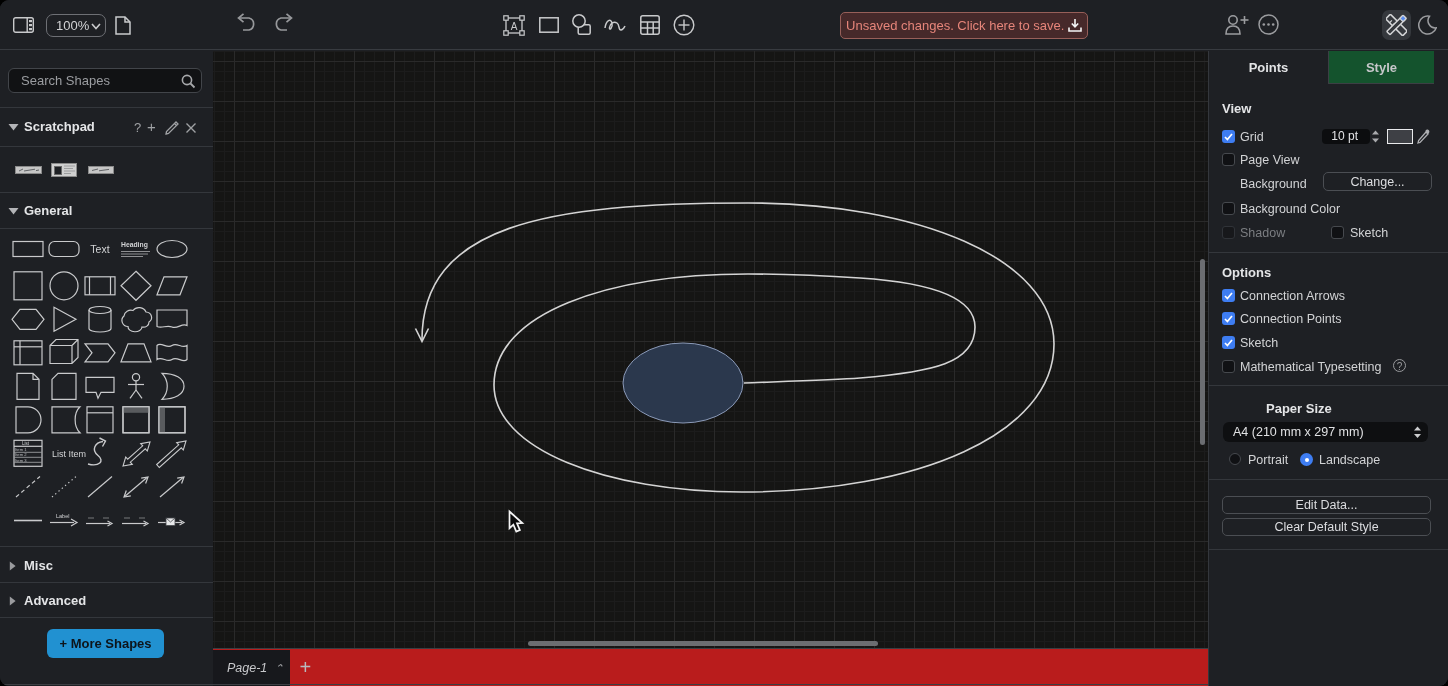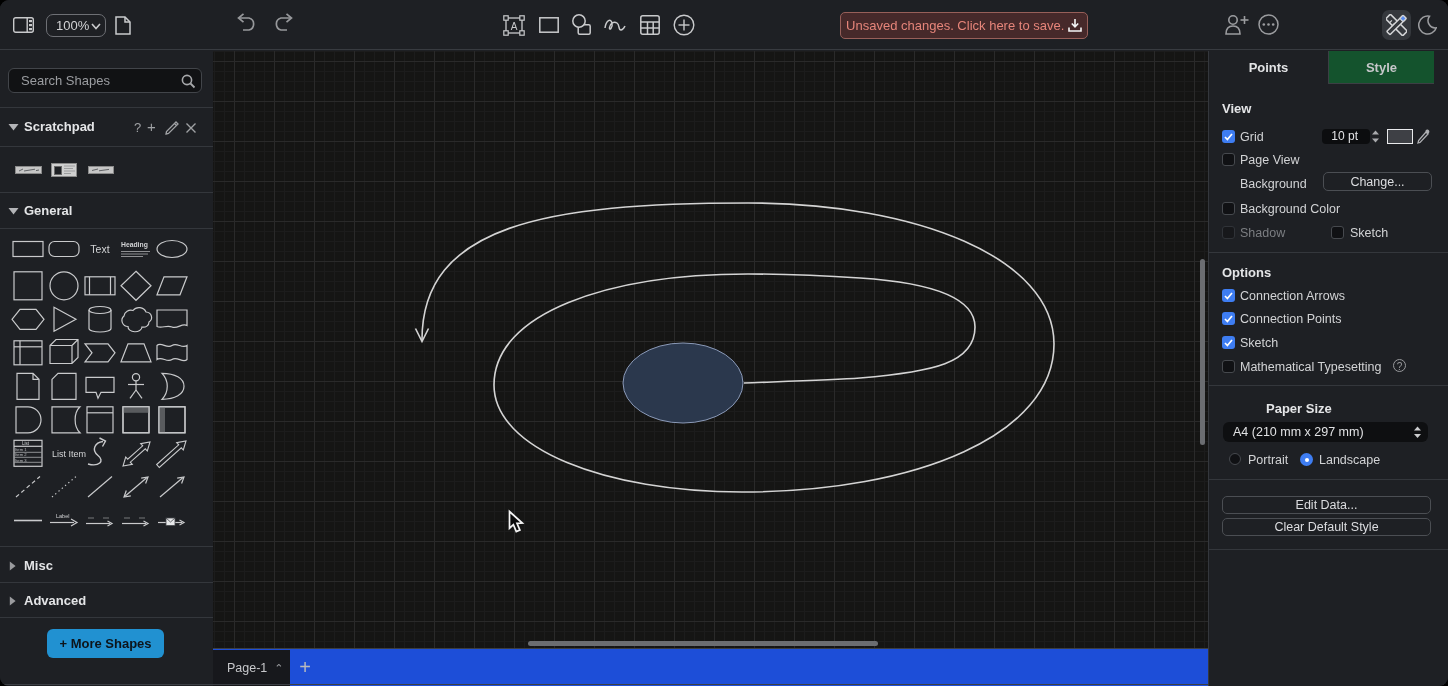--- a/index.html
+++ b/index.html
@@ -27,21 +27,21 @@
     background-image:
       linear-gradient(90deg,#2a2a2a 1px,transparent 1px),
       linear-gradient(0deg,#2a2a2a 1px,transparent 1px),
       linear-gradient(90deg,#1c1c1c 1px,transparent 1px),
       linear-gradient(0deg,#1c1c1c 1px,transparent 1px);
     background-size:40px 40px,40px 40px,10px 10px,10px 10px;
     background-position:21px 11px,21px 11px,1px 1px,1px 1px;}
   #hscroll{left:741px;top:641px;width:350px;height:5px;background:#6b6d71;border-radius:3px;}
   #vscroll{left:1200px;top:259px;width:5px;height:186px;background:#6b6d71;border-radius:3px;}
   
-  #bottombar{left:213px;top:648px;width:995px;height:38px;background:#1d4ed8;border-top:1px solid #3b3e43;}
+  #bottombar{left:213px;top:648px;width:995px;height:38px;background:#b91c1c;border-top:1px solid #3b3e43;font-style:italic;}
   #pagetab{left:0px;top:1px;width:77px;height:37px;background:#17181c;color:#c7c8cb;font-size:12.5px;
            line-height:36px;padding-left:14px;}
   
   #rpanel{left:1208px;top:51px;width:240px;height:635px;background:#1e2024;border-left:1px solid #34373c;}
   .rtab{top:0;height:33px;font-size:13px;font-weight:bold;text-align:center;line-height:33px;}
   .rhead{color:#e4e5e7;font-size:13px;font-weight:bold;}
   .rlabel{color:#d2d3d5;font-size:12.5px;}
   .cb{width:13px;height:13px;border-radius:3px;}
   .cb.on{background:#3e7df2;}
   .cb.off{background:#101114;border:1px solid #46494e;}

